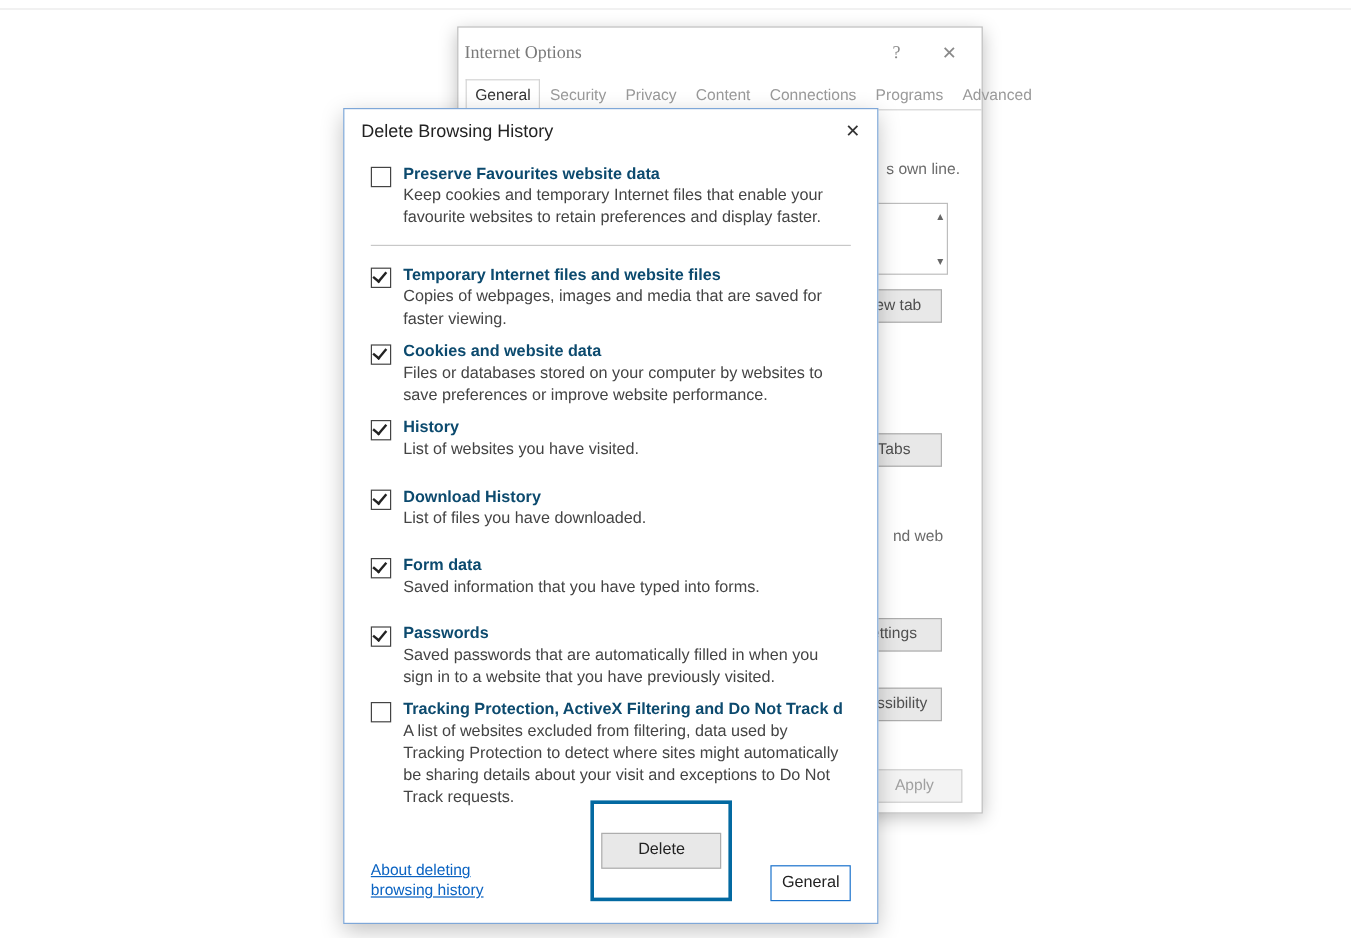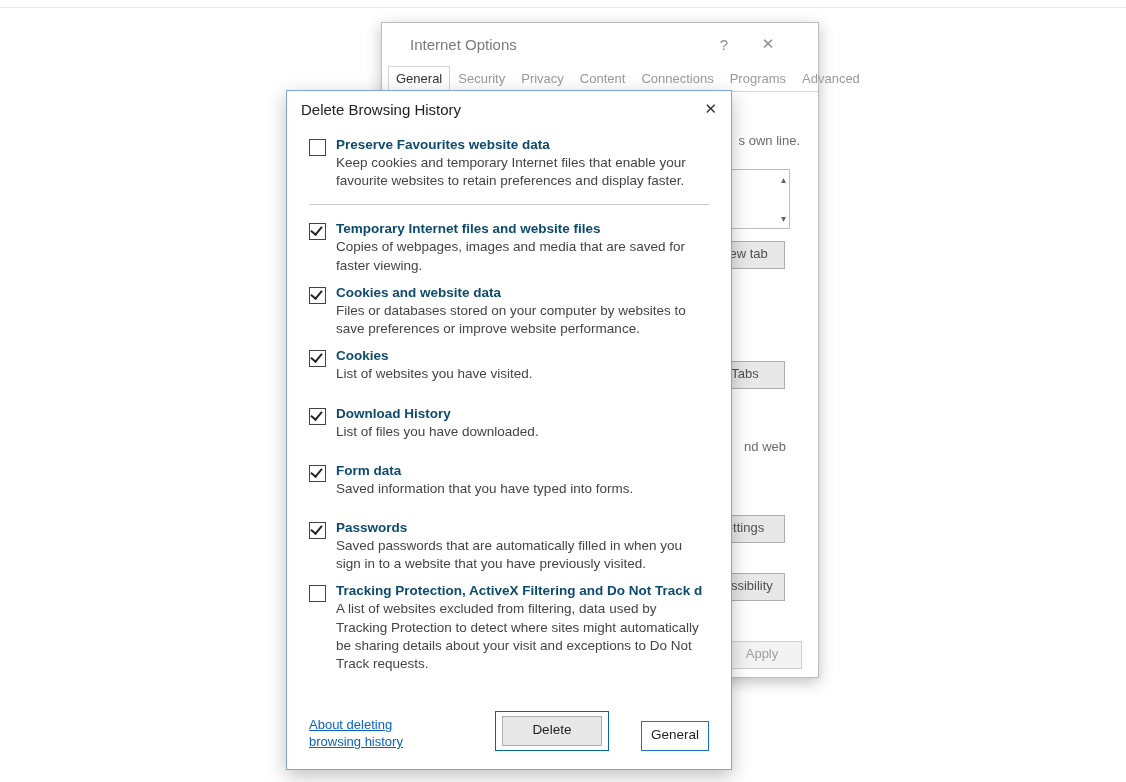--- a/index.html
+++ b/index.html
@@ -28,23 +28,24 @@
     left: 381px; top: 22px;
     width: 436px; height: 654px;
     background: #fff;
     border: 1px solid #bcbcbc;
     box-shadow: 0 4px 14px rgba(0,0,0,.25);
   }
   .io-titlebar {
     height: 42px;
     display: flex;
     align-items: center;
-    padding: 0 28px;
+    padding: 0 5px;
     color: #7a7a7a;
     font-size: 15px;
+    font-family: Liberation Serif, serif;
   }
   .io-titlebar .title { flex: 1; }
   .io-titlebar .icn {
     width: 44px;
     text-align: center;
     color: #8a8a8a;
     font-size: 15px;
   }
   .io-tabs {
     display: flex;
@@ -168,22 +169,22 @@
     background: #e8e8e8;
     border: 1px solid #adadad;
     text-align: center;
     line-height: 26px;
     font-size: 13.5px;
     color: #222;
     cursor: default;
   }
   .btn.cancel { background:#fff; border:1.5px solid #1a72cc; }
   .highlight-box {
-    border: 1px solid #0369a1;
-    padding: 4px 6px;
+    border: 3px solid #0369a1;
+    padding: 24px 6px;
     display: inline-flex;
   }
 </style>
 </head>
 <body>
 
 <div class="topbar"></div>
 
 <div class="io-window">
   <div class="io-titlebar">
@@ -244,21 +245,21 @@
       <div class="cb checked"></div>
       <div class="txt">
         <div class="lbl">Cookies and website data</div>
         <div class="desc">Files or databases stored on your computer by websites to save preferences or improve website performance.</div>
       </div>
     </div>
 
     <div class="opt gap20">
       <div class="cb checked"></div>
       <div class="txt">
-        <div class="lbl">Cookies</div>
+        <div class="lbl">History</div>
         <div class="desc">List of websites you have visited.</div>
       </div>
     </div>
 
     <div class="opt gap20">
       <div class="cb checked"></div>
       <div class="txt">
         <div class="lbl">Download History</div>
         <div class="desc">List of files you have downloaded.</div>
       </div>

